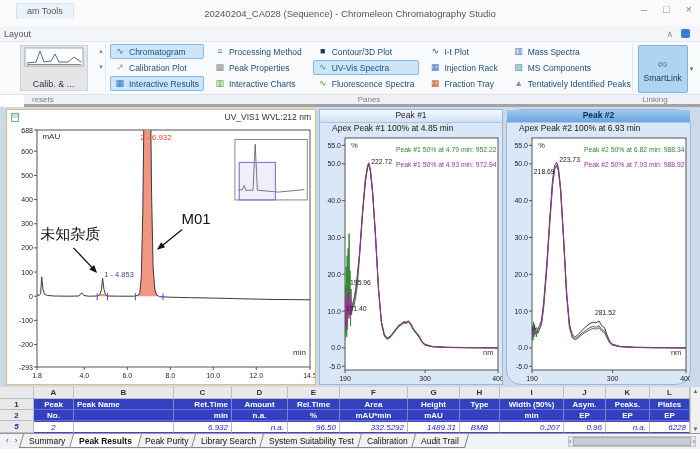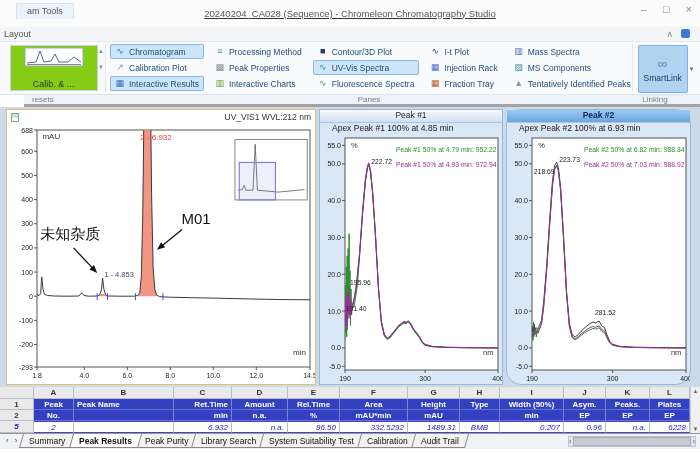--- a/index.html
+++ b/index.html
@@ -1,37 +1,37 @@
 <!DOCTYPE html>
 <html><head>
 <meta charset="utf-8">
 <style>
   * { box-sizing: border-box; margin: 0; padding: 0; }
   html,body { width:700px; height:454px; overflow:hidden; background:#fff;
     font-family:"Liberation Sans", sans-serif; font-size:9px; color:#333; }
 
   
-  .titlebar { height:26px; background:#fbfbfb; position:relative; display:flex; align-items:center;text-decoration:underline; }
+  .titlebar { height:26px; background:#fbfbfb; position:relative; display:flex; align-items:center; }
   .apptab { position:absolute; left:16px; top:3px; background:#eaf2fb; border:1px solid #d4e2f1;
     border-bottom:none; padding:2px 10px 3px; font-size:9px; color:#555; border-radius:2px 2px 0 0; }
   .wtitle { flex:1; text-align:center; font-size:9.5px; color:#555; }
   .winbtns { position:absolute; right:8px; top:3px; display:flex; gap:16px; color:#8a8a8a; font-size:11px; }
   .winbtns span { cursor:default; }
 
   
   .tabrow { height:16px; background:#f3f5f8; border-bottom:1px solid #e4e8ef; display:flex;
     align-items:center; padding:0 10px 0 4px; font-size:9px; color:#555; }
   .tabrow .right { margin-left:auto; display:flex; align-items:center; gap:8px; color:#888; }
   .helpdot { width:9px; height:9px; background:#3a7bd5; border-radius:2px; display:inline-block; }
 
   
   .ribbon { height:53px; background:#f8fafc; border-bottom:1px solid #dfe4ec; display:flex; padding:2px 2px; }
   .preset { width:104px; border-right:1px solid #e2e7ee; display:flex; align-items:center;
     justify-content:center; position:relative; }
-  .preset-btn { width:88px; height:46px; background:#84cc16; border:1px solid #c8d4e4; display:flex;
+  .preset-btn { width:68px; height:46px; background:#e5e5e5; border:1px solid #c8d4e4; display:flex;
     flex-direction:column; align-items:center; justify-content:center; gap:12px; }
   .preset-arrows { position:absolute; right:1px; top:4px; display:flex; flex-direction:column;
     gap:10px; font-size:6px; color:#889; }
   .panes { flex:1; display:flex; padding-left:4px; overflow:hidden; }
   .rcol { display:flex; flex-direction:column; gap:1px; padding-right:6px; }
   .ritem { display:flex; align-items:center; gap:4px; height:15px; padding:0 4px; font-size:8.5px;
     color:#1f4e79; white-space:nowrap; border:1px solid transparent; border-radius:2px; }
   .ritem.sel { background:#cce5f8; border-color:#86b9e2; }
   .ric { width:10px; font-size:9px; line-height:1; text-align:center; }
   .slwrap { width:66px; border-left:1px solid #e2e7ee; display:flex; align-items:flex-start;

